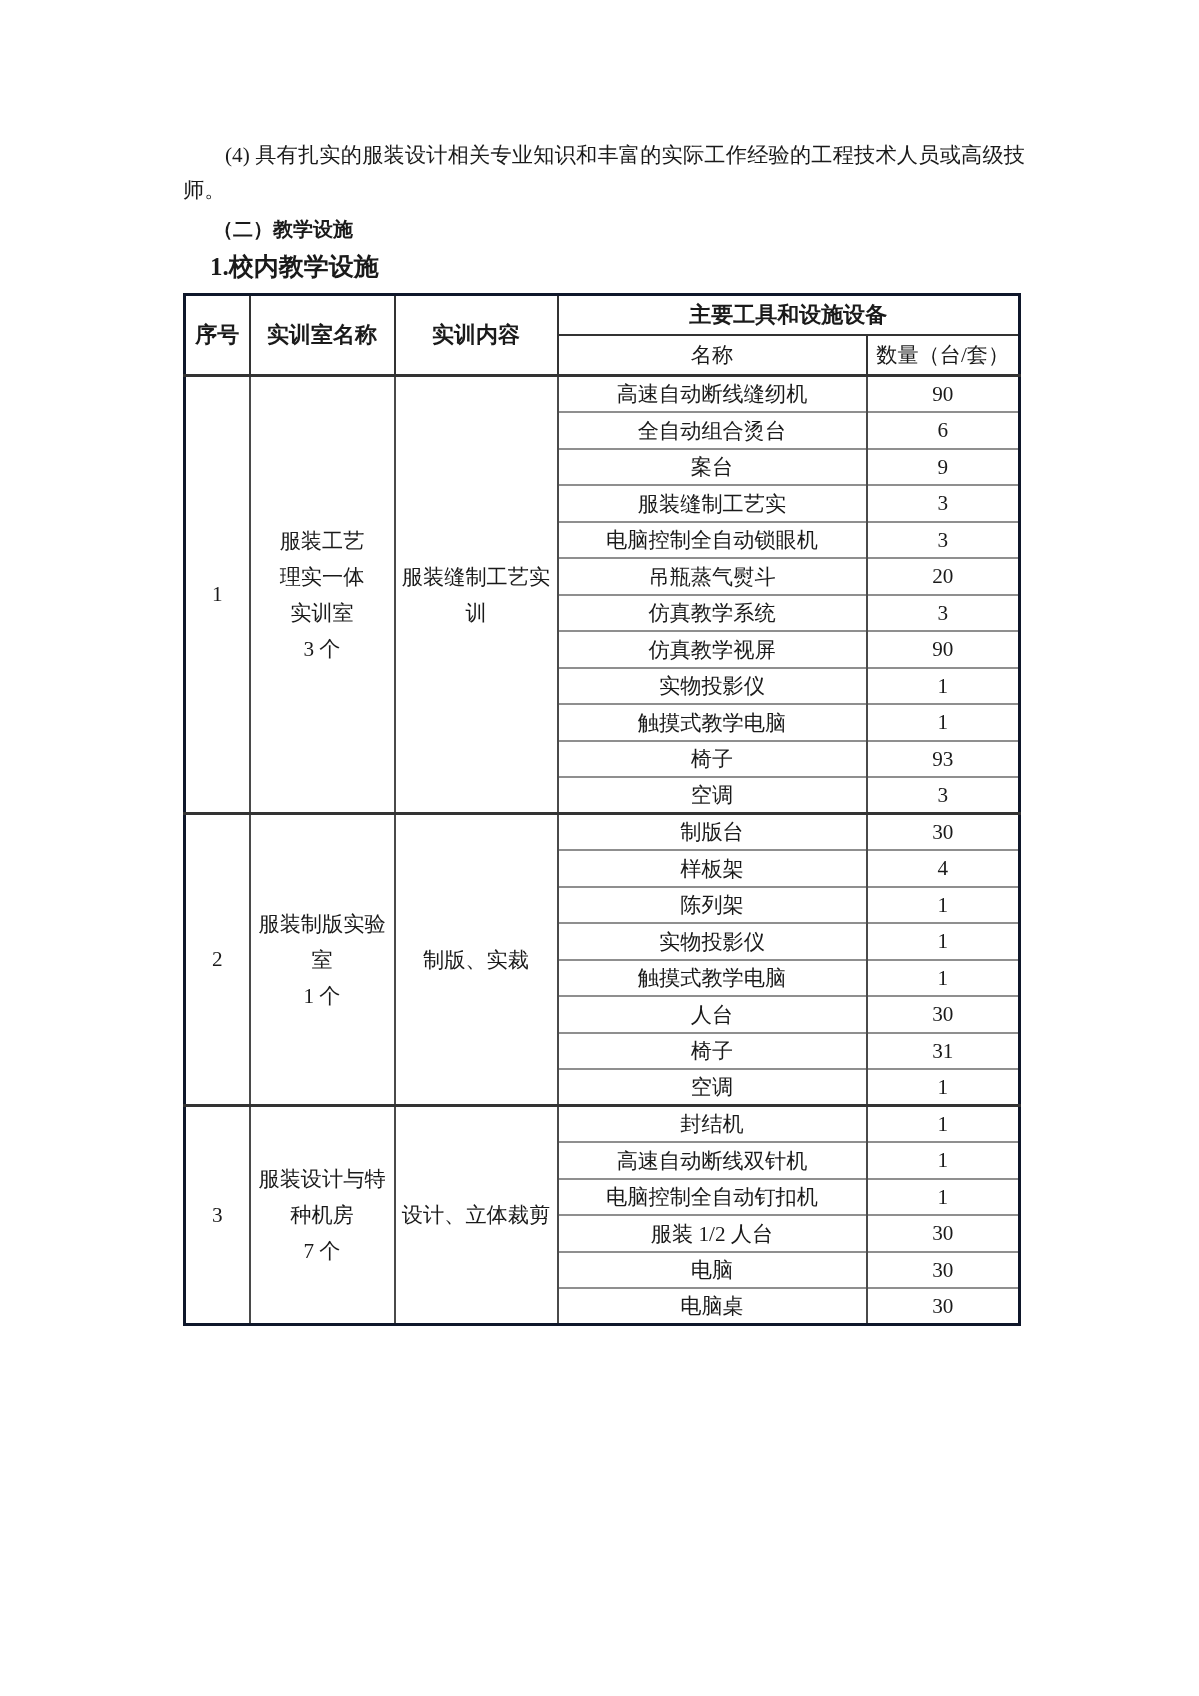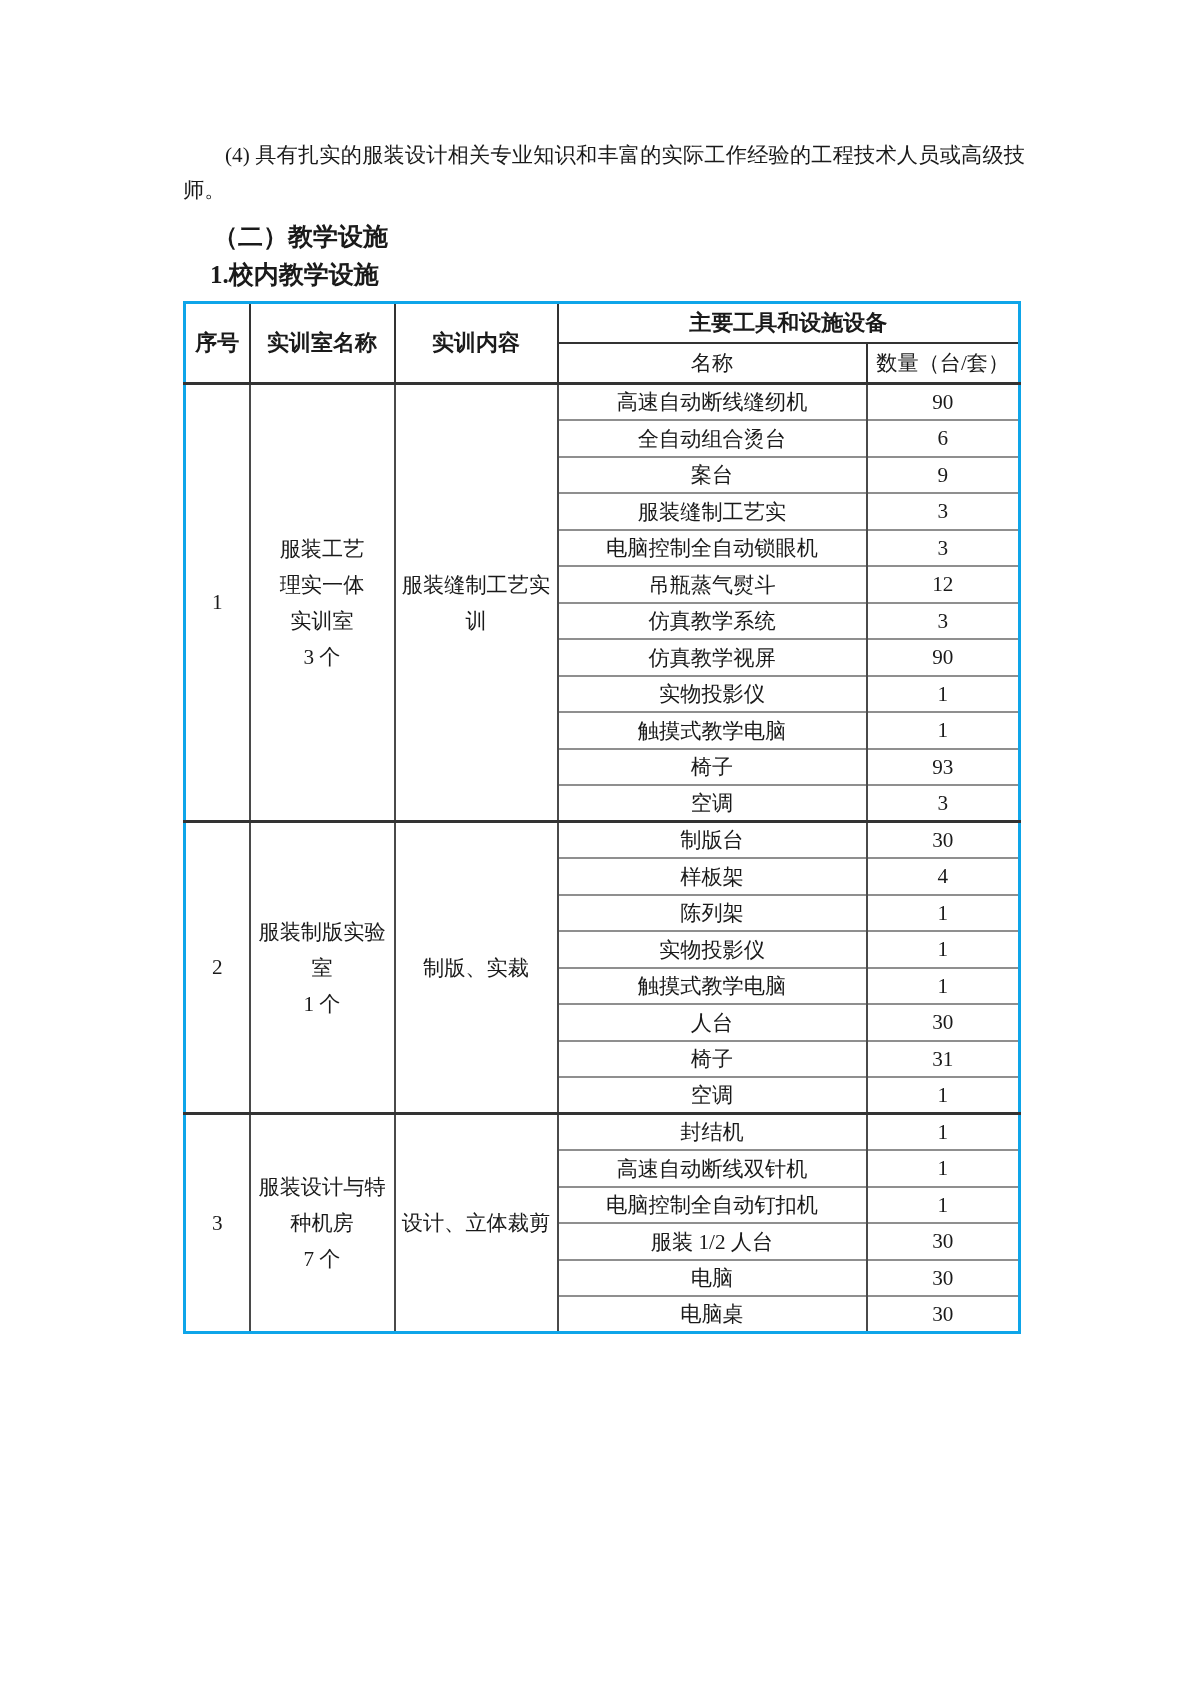--- a/index.html
+++ b/index.html
@@ -16,33 +16,33 @@
   .text-block { width:842px; }
   .para {
     margin:0;
     font-size:21.2px;
     line-height:35.2px;
     text-align:justify;
     text-indent:42px;
     white-space:pre-wrap;
   }
   h2.sec-heading {
-    margin:10px 0 0 30px;
-    font-size:25px; line-height:38px; font-weight:bold;
+    margin:2px 0 0 30px;
+    font-size:20px; line-height:38px; font-weight:bold;
   }
   h3.sub-heading {
     margin:0 0 0 27px;
     font-size:25px; line-height:38px; font-weight:bold;
   }
   table.fac {
     width:835px;
     border-collapse:collapse;
     table-layout:fixed;
     margin-top:7px;
-    border:3px solid #0ea5e9;
+    border:3px solid #0f172a;
   }
   table.fac th, table.fac td {
     padding:0 2px;
     text-align:center;
     vertical-align:middle;
     overflow:hidden;
   }
   table.fac thead th {
     border:2px solid #333333;
     font-size:22px;
@@ -122,21 +122,21 @@
         <tr class="item-row">
           <td class="cell-name">服装缝制工艺实</td>
           <td class="cell-qty">3</td>
         </tr>
         <tr class="item-row">
           <td class="cell-name">电脑控制全自动锁眼机</td>
           <td class="cell-qty">3</td>
         </tr>
         <tr class="item-row">
           <td class="cell-name">吊瓶蒸气熨斗</td>
-          <td class="cell-qty">12</td>
+          <td class="cell-qty">20</td>
         </tr>
         <tr class="item-row">
           <td class="cell-name">仿真教学系统</td>
           <td class="cell-qty">3</td>
         </tr>
         <tr class="item-row">
           <td class="cell-name">仿真教学视屏</td>
           <td class="cell-qty">90</td>
         </tr>
         <tr class="item-row">

